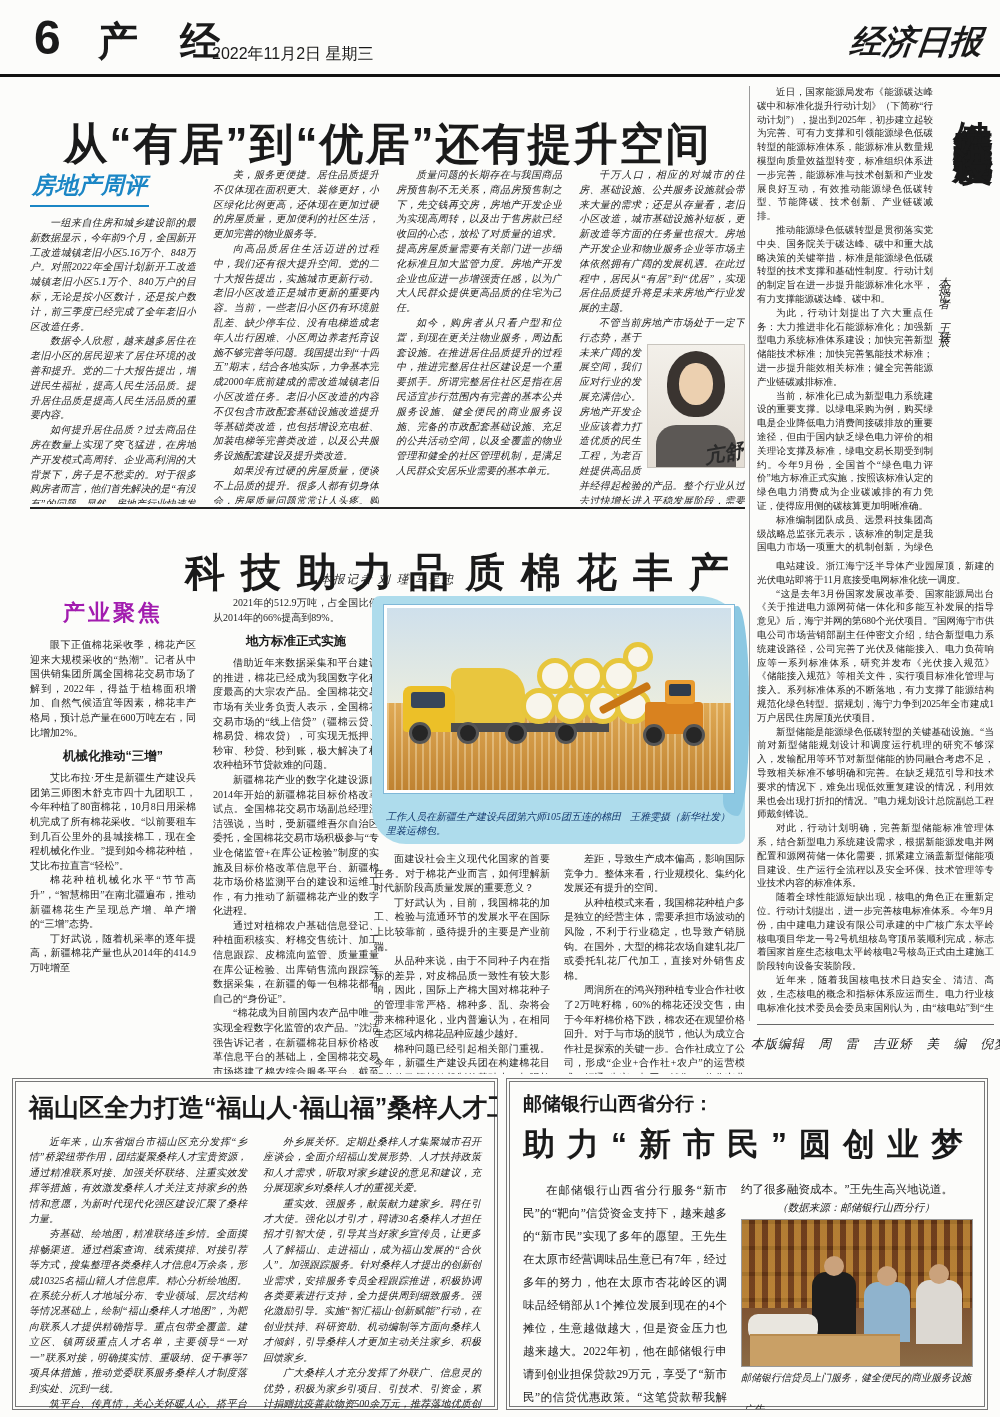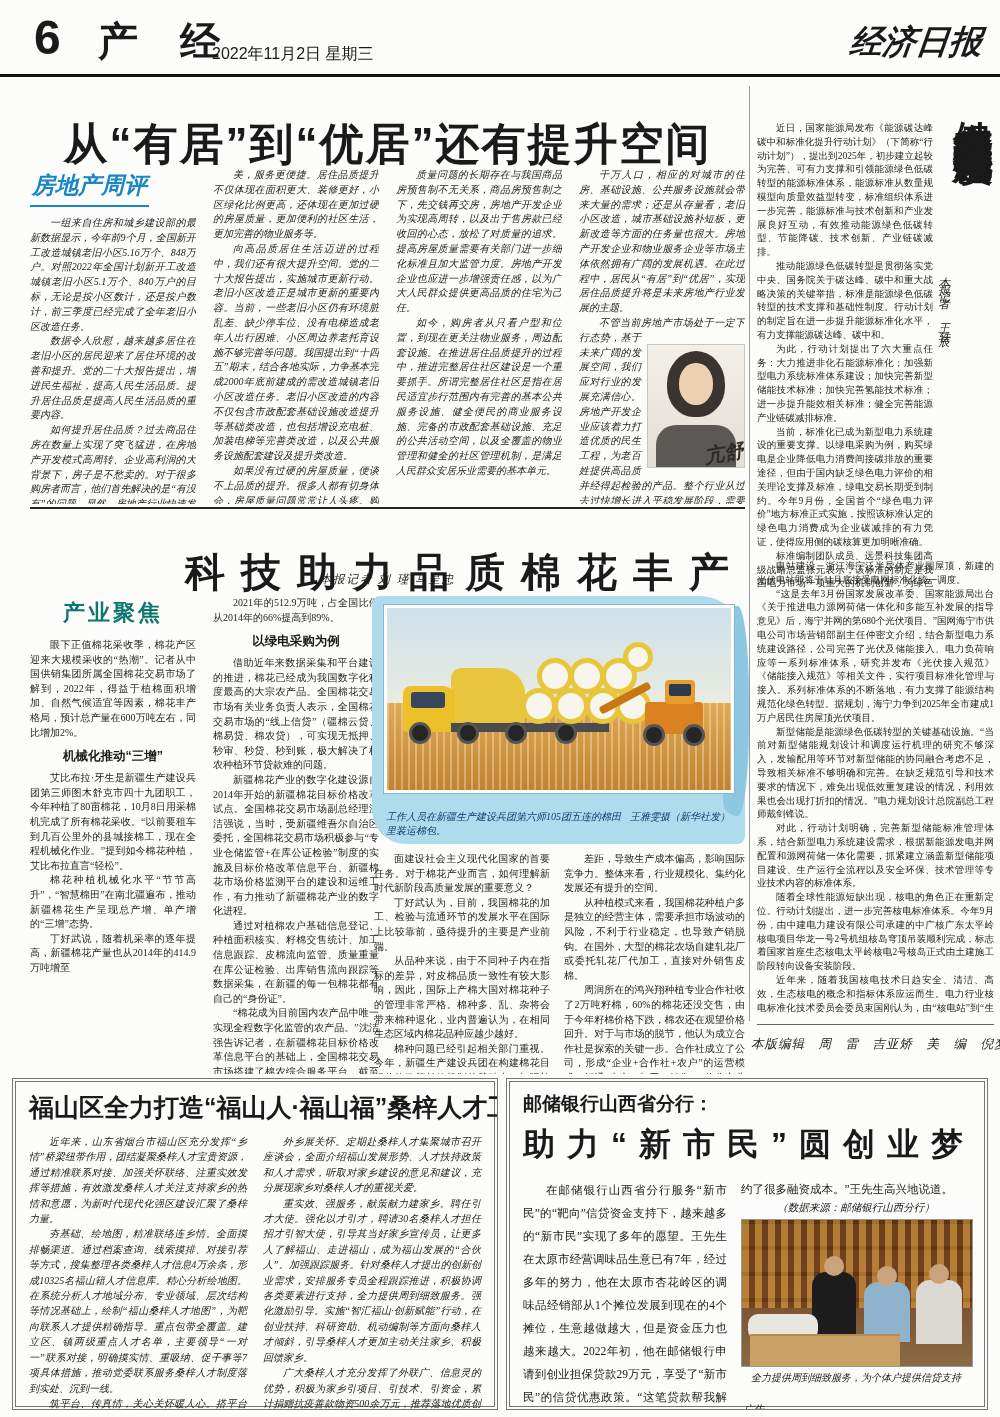--- a/index.html
+++ b/index.html
@@ -30,21 +30,21 @@
 
   
   .a2-head{position:absolute;left:30px;top:512px;width:715px;text-align:right;font-size:40px;font-weight:bold;letter-spacing:16px;font-family:Liberation Serif, serif;white-space:nowrap;}
   .a2-byline{position:absolute;left:30px;top:572px;width:715px;text-align:center;font-size:11.5px;font-style:italic;letter-spacing:2px;}
   .a2col{position:absolute;overflow:hidden;}
   .a2c1{left:30px;top:596px;width:166px;height:478px;}
   .a2c2{left:213px;top:596px;width:166px;height:478px;}
   .a2c3{left:374px;top:852px;width:176px;height:222px;}
   .a2c4{left:564px;top:852px;width:181px;height:222px;}
   .a2col p{margin:0;font-size:10px;line-height:14.6px;text-align:justify;text-indent:2em;color:#1d1d1d;}
-  .label2{display:block;text-align:center;font-size:22px;font-weight:bold;color:#0f766e;margin:2px 0 10px 0;letter-spacing:3px;font-family:"Liberation Sans",sans-serif;}
+  .label2{display:block;text-align:center;font-size:22px;font-weight:bold;color:#a21caf;margin:2px 0 10px 0;letter-spacing:3px;font-family:"Liberation Sans",sans-serif;}
   .subhead{display:block;text-align:center;font-size:12.5px;font-weight:bold;margin:8px 0 6px 0;font-family:"Liberation Sans",sans-serif;}
 
   
   .photo-wrap{position:absolute;left:372px;top:596px;width:373px;height:248px;background:#aedcec;border-radius:8px 46px 8px 34px;padding:0;}
   .photo-wrap .swoosh{position:absolute;right:-4px;top:10px;width:26px;height:210px;background:#8cc8e2;border-radius:20px 60% 60% 20px;}
   .cotton-photo{position:absolute;left:12px;top:9px;width:344px;height:182px;background:linear-gradient(#cfe0ec 0%,#e9ecdf 52%,#e9ecdf 52%);border:3px solid #fff;overflow:hidden;box-shadow:0 0 0 1px #7fb8d8;}
   .cotton-photo .field{position:absolute;left:0;right:0;bottom:0;height:48%;background:linear-gradient(#e0aa55,#bf8231);}
   .cotton-photo .field::after{content:"";position:absolute;inset:0;background:repeating-linear-gradient(90deg,rgba(255,244,214,.35) 0 2px,transparent 2px 7px);}
   .truck-cab{position:absolute;left:16px;bottom:58px;width:52px;height:46px;background:#ecc028;border-radius:8px 12px 4px 4px;}
   .truck-cab::before{content:"";position:absolute;left:8px;top:6px;width:34px;height:16px;background:#37465a;border-radius:3px;}
@@ -58,21 +58,21 @@
   .b8{left:236px;bottom:118px;width:30px;height:30px;}
   .loader-body{position:absolute;right:28px;bottom:56px;width:58px;height:32px;background:#d9821f;border-radius:4px;}
   .loader-cab{position:absolute;right:36px;bottom:86px;width:30px;height:24px;background:#e89b2f;border-radius:4px;}
   .loader-cab::before{content:"";position:absolute;left:4px;top:4px;width:22px;height:12px;background:#2e3b4c;border-radius:2px;}
   .loader-arm{position:absolute;right:78px;bottom:88px;width:56px;height:8px;background:#c97715;transform:rotate(-28deg);border-radius:3px;}
   .lw1{right:66px;bottom:44px;} .lw2{right:26px;bottom:44px;}
   .photo-caption{position:absolute;left:14px;bottom:6px;width:344px;font-size:10px;line-height:14px;font-style:italic;color:#13386e;text-align:left;}
   .photo-caption .credit{float:right;}
 
   
-  .a3narrow{position:absolute;left:757px;top:86px;width:176px;height:470px;overflow:hidden;margin-top:36px;}
+  .a3narrow{position:absolute;left:757px;top:86px;width:176px;height:470px;overflow:hidden;}
   .a3narrow p,.a3wide p{margin:0;font-size:9.5px;line-height:13.8px;text-align:justify;text-indent:2em;color:#1d1d1d;}
   .a3byline{position:absolute;left:936px;top:268px;writing-mode:vertical-rl;text-orientation:upright;font-size:11.5px;letter-spacing:7px;font-style:italic;}
   .a3head{position:absolute;left:946px;top:90px;height:480px;writing-mode:vertical-rl;text-orientation:upright;font-size:39px;font-weight:bold;letter-spacing:2px;font-family:"Liberation Sans",sans-serif;}
   .a3wide{position:absolute;left:757px;top:560px;width:237px;height:456px;overflow:hidden;}
   .a3rule{position:absolute;left:757px;top:1024px;width:237px;height:1px;background:#666;}
   .editors{position:absolute;left:751px;top:1036px;width:247px;text-align:center;font-size:12.5px;font-style:italic;letter-spacing:1px;white-space:nowrap;}
 
   
   .adbox{position:absolute;top:1078px;height:332px;background:#fcfcfa;border:1px solid #777;box-shadow:inset 0 0 0 2px #fcfcfa,inset 0 0 0 3px #777;box-sizing:border-box;padding:12px 16px;overflow:hidden;}
   .ad1{left:12px;width:486px;}
@@ -150,21 +150,21 @@
     <span class="label2">产业聚焦</span>
     <p>眼下正值棉花采收季，棉花产区迎来大规模采收的“热潮”。记者从中国供销集团所属全国棉花交易市场了解到，2022年，得益于植棉面积增加、自然气候适宜等因素，棉花丰产格局，预计总产量在600万吨左右，同比增加2%。</p>
     <span class="subhead">机械化推动“三增”</span>
     <p>艾比布拉·牙生是新疆生产建设兵团第三师图木舒克市四十九团职工，今年种植了80亩棉花，10月8日用采棉机完成了所有棉花采收。“以前要租车到几百公里外的县城接棉工，现在全程机械化作业。”提到如今棉花种植，艾比布拉直言“轻松”。</p>
     <p>棉花种植机械化水平“节节高升”，“智慧棉田”在南北疆遍布，推动新疆棉花生产呈现总产增、单产增的“三增”态势。</p>
     <p>丁好武说，随着机采率的逐年提高，新疆棉花产量也从2014年的414.9万吨增至</p>
   </div>
 
   <div class="a2col a2c2">
     <p>2021年的512.9万吨，占全国比例从2014年的66%提高到89%。</p>
-    <span class="subhead">以绿电采购为例</span>
+    <span class="subhead">地方标准正式实施</span>
     <p>借助近年来数据采集和平台建设的推进，棉花已经成为我国数字化程度最高的大宗农产品。全国棉花交易市场有关业务负责人表示，全国棉花交易市场的“线上信贷”（疆棉云贷、棉易贷、棉农贷），可实现无抵押、秒审、秒贷、秒到账，极大解决了棉农种植环节贷款难的问题。</p>
     <p>新疆棉花产业的数字化建设源自2014年开始的新疆棉花目标价格改革试点。全国棉花交易市场副总经理沈洁强说，当时，受新疆维吾尔自治区委托，全国棉花交易市场积极参与“专业仓储监管+在库公证检验”制度的实施及目标价格改革信息平台、新疆棉花市场价格监测平台的建设和运维工作，有力推动了新疆棉花产业的数字化进程。</p>
     <p>通过对植棉农户基础信息登记、种植面积核实、籽棉交售统计、加工信息跟踪、皮棉流向监管、质量重量在库公证检验、出库销售流向跟踪等数据采集，在新疆的每一包棉花都有自己的“身份证”。</p>
     <p>“棉花成为目前国内农产品中唯一实现全程数字化监管的农产品。”沈洁强告诉记者，在新疆棉花目标价格改革信息平台的基础上，全国棉花交易市场搭建了棉农综合服务平台，截至2022年10月，精准服务平台获得跟踪服务的植棉户已近18万户。</p>
 
   </div>
 
   <div class="photo-wrap">
     <div class="swoosh"></div>
     <div class="cotton-photo">
@@ -260,19 +260,19 @@
         <p class="lead">约了很多融资成本。”王先生高兴地说道。</p>
         <div class="src">（数据来源：邮储银行山西分行）</div>
         <div class="shop">
           <div class="bottles"></div>
           <div class="fig f1"></div>
           <div class="fig f2"></div>
           <div class="fig f3"></div>
           <div class="sack"></div>
           <div class="box"></div>
         </div>
-        <div class="shop-caption">全力提供周到细致服务，为个体户提供信贷支持</div>
+        <div class="shop-caption">邮储银行信贷员上门服务，健全便民的商业服务设施</div>
         <div class="ad-mark">·广告</div>
       </div>
     </div>
   </section>
 
 </div>
 
 </body></html>

